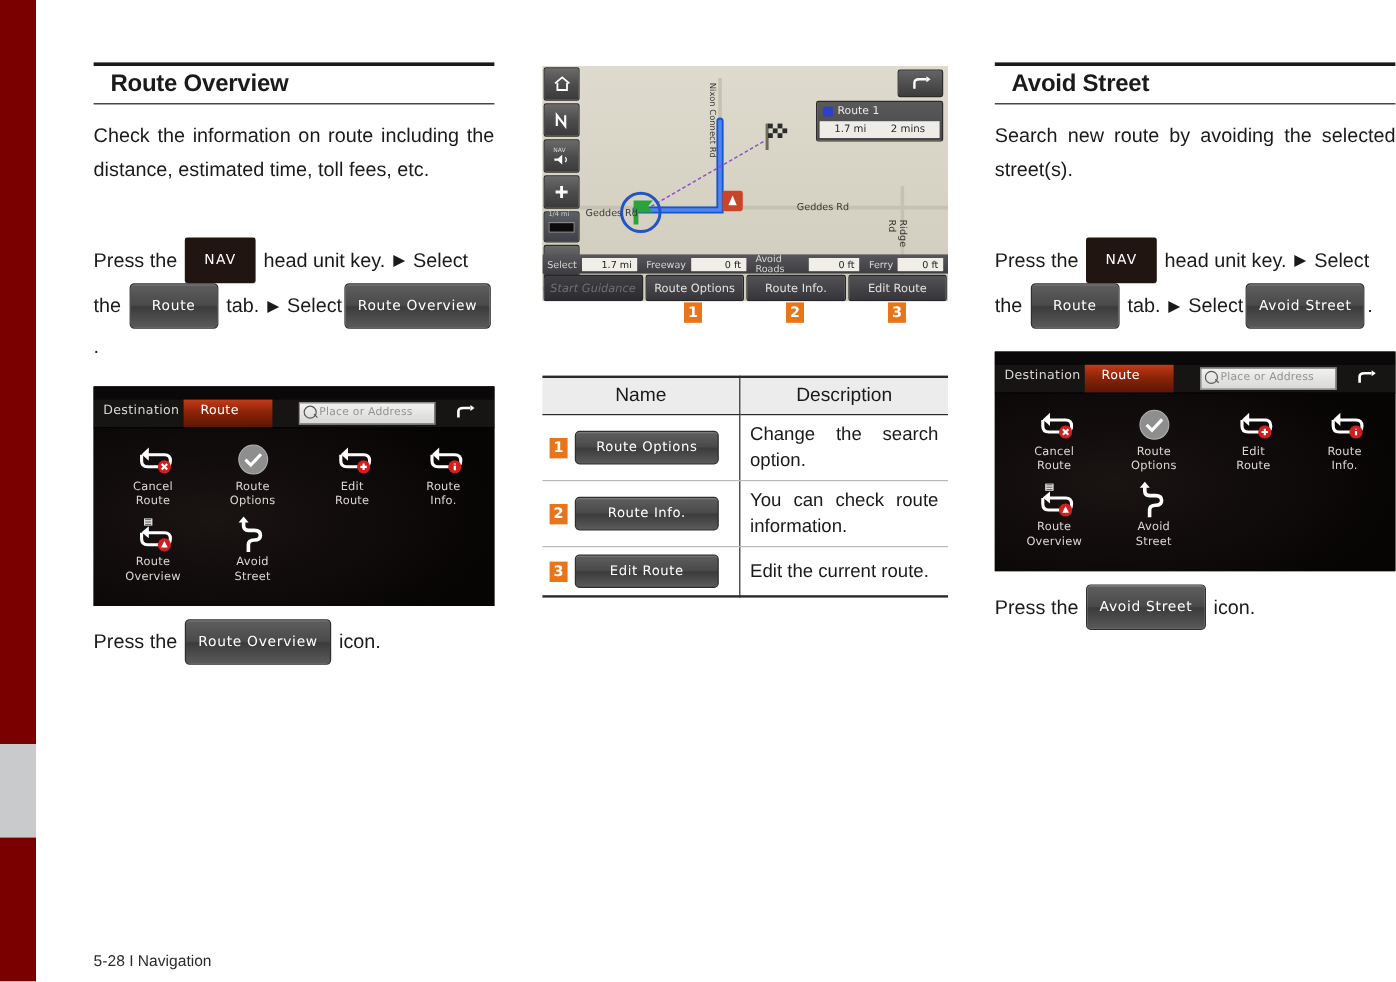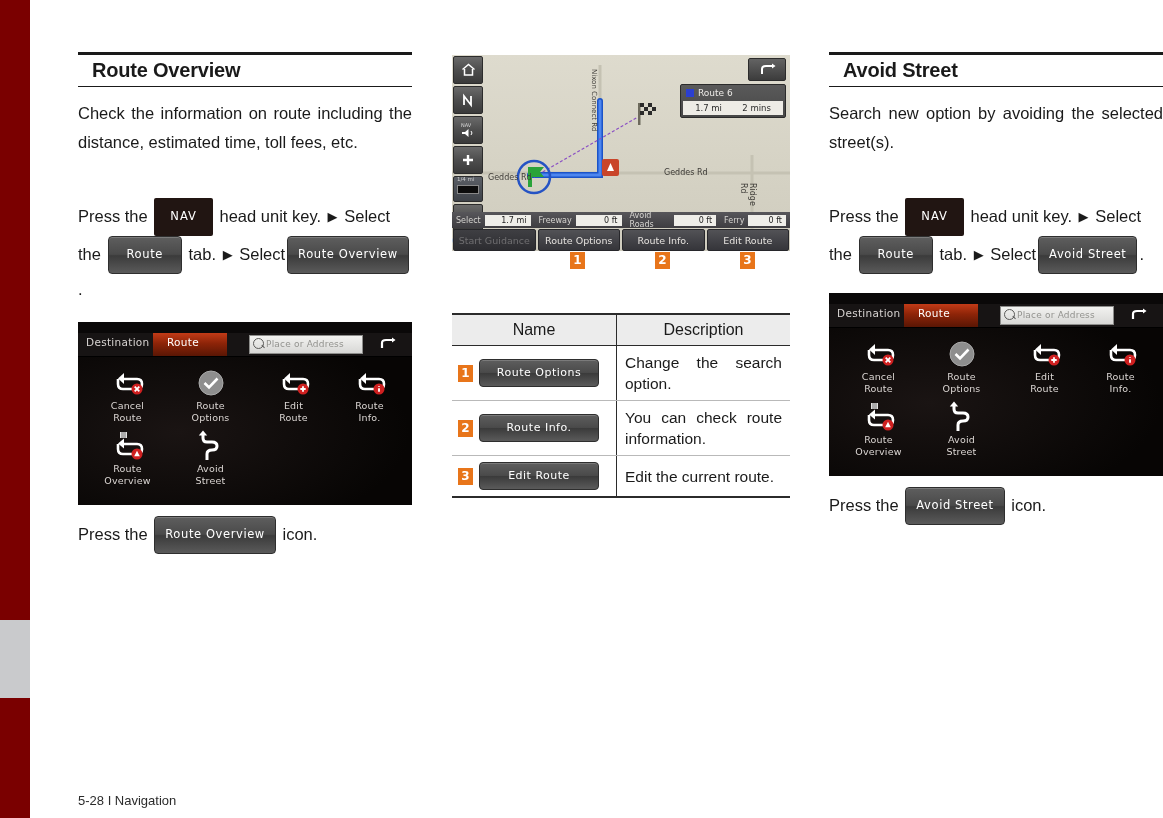--- a/index.html
+++ b/index.html
@@ -99,21 +99,21 @@
   .maplbl{position:absolute;font-size:8px;color:#3c3a36;}
   .statbar{position:absolute;left:0;bottom:23px;width:100%;height:16px;
     background:linear-gradient(180deg,#57565a,#3e3d41);display:flex;align-items:center;}
   .statbar .lb{font-size:8px;color:#d6d4d0;padding:0 4px;}
   .statbar .vl{background:#efeee9;color:#232323;font-size:8px;height:11px;line-height:11px;
     text-align:right;padding:0 4px;margin-right:4px;}
   .btmbtns{position:absolute;left:0;bottom:0;width:100%;height:22px;display:flex;}
   .btmbtns div{flex:1;margin:0 1px;display:flex;align-items:center;justify-content:center;
     font-size:9.5px;color:#e4e1dd;
     background:linear-gradient(180deg,#525256,#35353a);border:1px solid #27272b;border-radius:2px;}
-  .btmbtns div.dim{color:#6f6e70;background:linear-gradient(180deg,#3f3f43,#2c2c30);}
+  .btmbtns div.dim{color:#6f6e70;background:linear-gradient(180deg,#3f3f43,#2c2c30);font-style:italic;}
   .marker{position:absolute;width:15px;height:17px;background:#e8751a;color:#fff;
     font-size:12px;font-weight:bold;text-align:center;line-height:17px;
     font-family:"DejaVu Sans", sans-serif;}
 
   
   table.tbl{border-collapse:collapse;width:338px;margin-top:42px;
     border-top:2.5px solid #2b2b2b;border-bottom:2.5px solid #2b2b2b;}
   table.tbl th{background:#ececec;font-weight:normal;font-size:16px;padding:6px 0;
     border-bottom:1.5px solid #2b2b2b;}
   table.tbl th.c1{width:164px;border-right:1.5px solid #2b2b2b;}
@@ -351,21 +351,21 @@
     <div class="mhome">
       <svg width="17" height="14" viewBox="0 0 17 14">
         <path d="M3 11 L3 6 Q3 3 7 3 L13 3" stroke="#fff" stroke-width="2" fill="none"></path>
         <path d="M13 0.5 L16.5 3 L13 5.5 Z" fill="#fff"></path>
       </svg>
     </div>
 
     <div class="routebox">
       <div class="rb-t">
         <span class="sw"></span>
-        <span class="rb-n">Route 6</span>
+        <span class="rb-n">Route 1</span>
       </div>
       <div class="rb-b">
         <span>1.7 mi</span>
         <span>2 mins</span>
       </div>
     </div>
 
     <div class="statbar">
       <span class="lb">Select</span>
       <span class="vl" style="width:46px">1.7 mi</span>
@@ -420,21 +420,21 @@
     </tbody>
   </table>
 </div>
 
 <div class="col col-right">
 
   <div class="sec-head">
     <h2>Avoid Street</h2>
   </div>
 
-  <p class="body">Search new option by avoiding the selected street(s).</p>
+  <p class="body">Search new route by avoiding the selected street(s).</p>
 
   <div class="spacer"></div>
 
   <p class="body nojust">
     <span>Press the</span>
     <span class="chip chip-nav">NAV</span>
     <span>head unit key.</span>
     <span class="tri">▶</span>
     <span>Select</span>
     <span>the</span>

